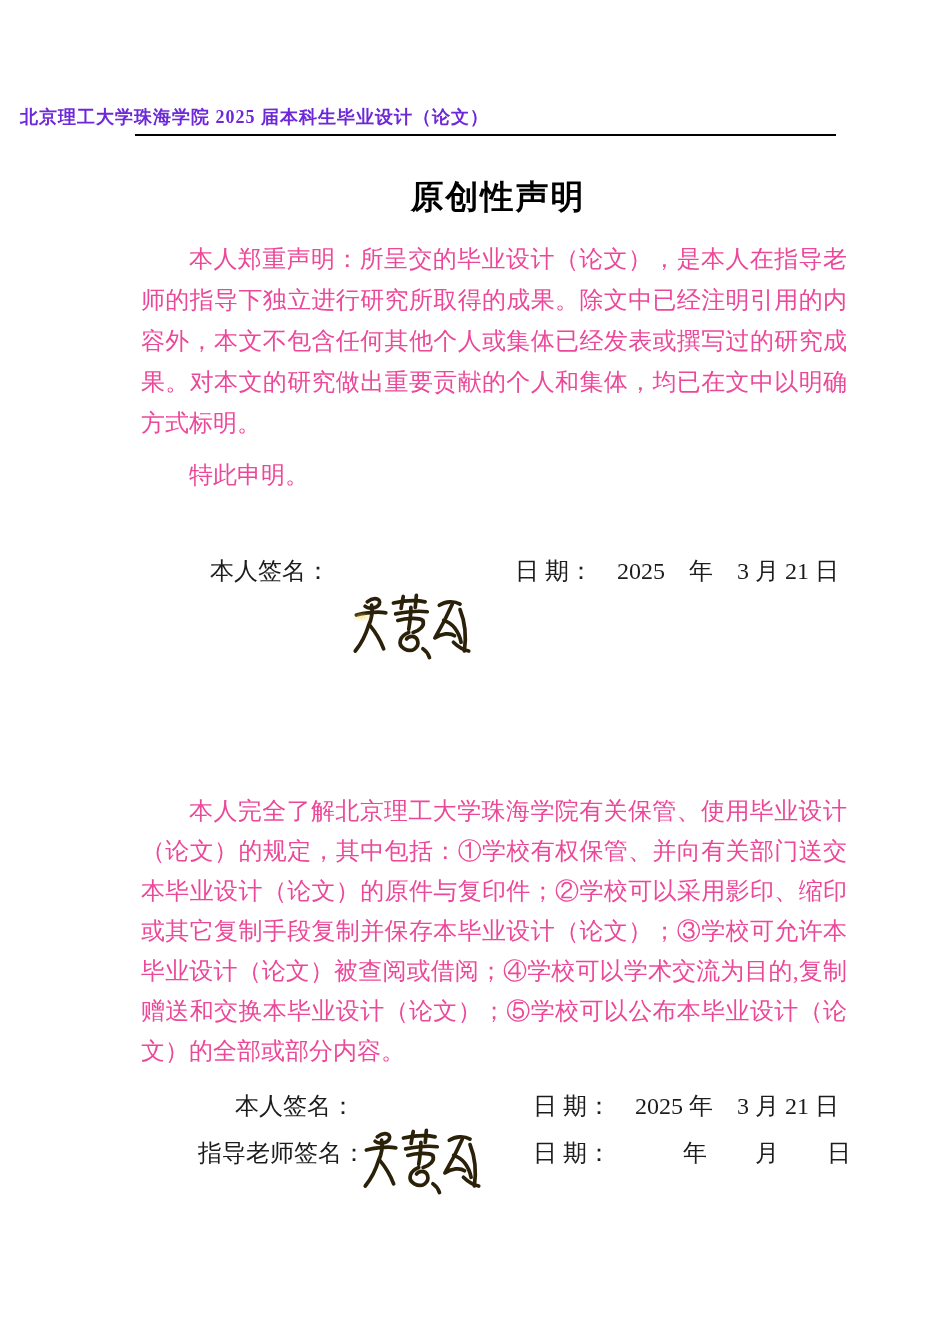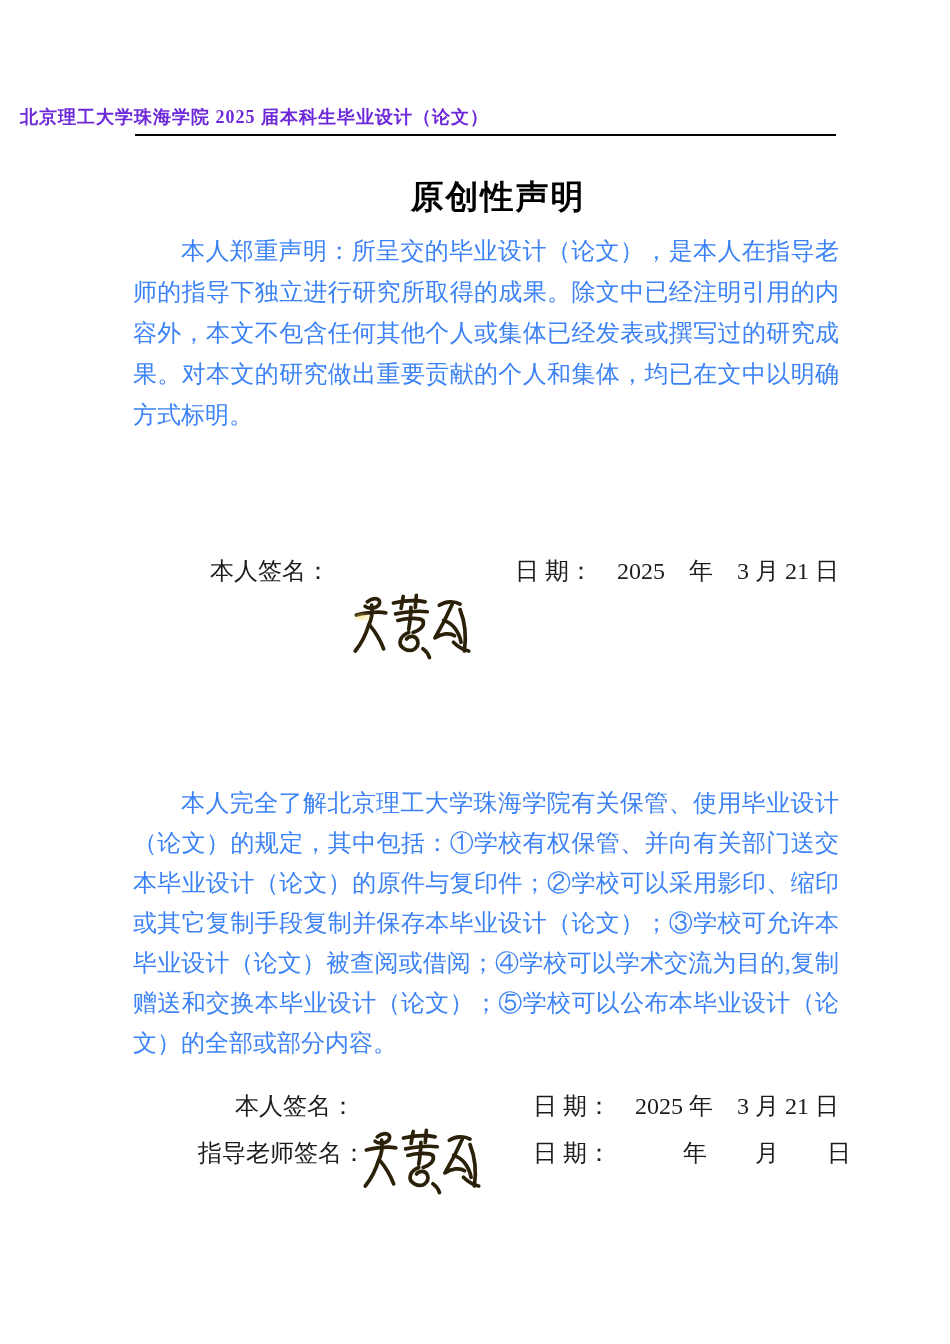--- a/index.html
+++ b/index.html
@@ -16,22 +16,22 @@
     position:absolute;top:134px;left:135px;width:701px;height:2px;background:#000;
   }
   .doc-title{
     position:absolute;left:133px;width:706px;margin:12px;text-align:center;
     font-family:"Liberation Sans","DejaVu Sans",sans-serif;
     font-weight:bold;font-size:33px;color:#000;letter-spacing:2px;
   }
   .t1{top:163px}
   .t2{top:708px}
   .body-para{
-    position:absolute;left:133px;width:706px;margin:0;
-    font-size:24px;text-align:justify;text-indent:2em;color:#3b82f6;
+    position:absolute;left:133px;width:706px;margin:8px;
+    font-size:24px;text-align:justify;text-indent:2em;color:#ec4899;
   }
   .p1{top:231px;line-height:41px}
   .closing{top:447px;line-height:41px}
   .p2{top:783px;line-height:40px}
   .sig-row{position:absolute;left:0;width:950px;height:44px;font-size:24px;color:#1c1c1c}
   .sig-row>span{position:absolute;top:0;white-space:pre}
   .r1{top:555px}
   .r2{top:1090px}
   .r3{top:1137px}
   .sig-mark{display:inline-block;width:120px;height:68px;top:-16px !important;}
@@ -46,20 +46,21 @@
 
 <div class="page">
 
   <div class="header-text">北京理工大学珠海学院 2025 届本科生毕业设计（论文）</div>
   <div class="header-rule"></div>
 
   <h1 class="doc-title t1">原创性声明</h1>
 
   <p class="body-para p1">本人郑重声明：所呈交的毕业设计（论文），是本人在指导老师的指导下独立进行研究所取得的成果。除文中已经注明引用的内容外，本文不包含任何其他个人或集体已经发表或撰写过的研究成果。对本文的研究做出重要贡献的个人和集体，均已在文中以明确方式标明。</p>
 
+  <p class="body-para closing">特此申明。</p>
 
   <div class="sig-row r1">
     <span style="left:210px">本人签名：</span>
     <span class="sig-mark" style="left:352px" aria-label="吴蕙及">
       <svg viewBox="0 0 110 62" xmlns="http://www.w3.org/2000/svg" fill="none" stroke="#2b2008" stroke-width="3.4" stroke-linecap="round" stroke-linejoin="round">
         <path d="M14,8 C20,3 27,5 25,10 C23,14 15,15 12,12"></path>
         <path d="M4,20 C13,18 25,17 31,18"></path>
         <path d="M18,11 C19,17 18,24 15,30 C12,40 7,48 3,53"></path>
         <path d="M16,29 C21,35 26,43 29,51"></path>
         <path d="M38,9 C47,7 59,6 67,8"></path>

